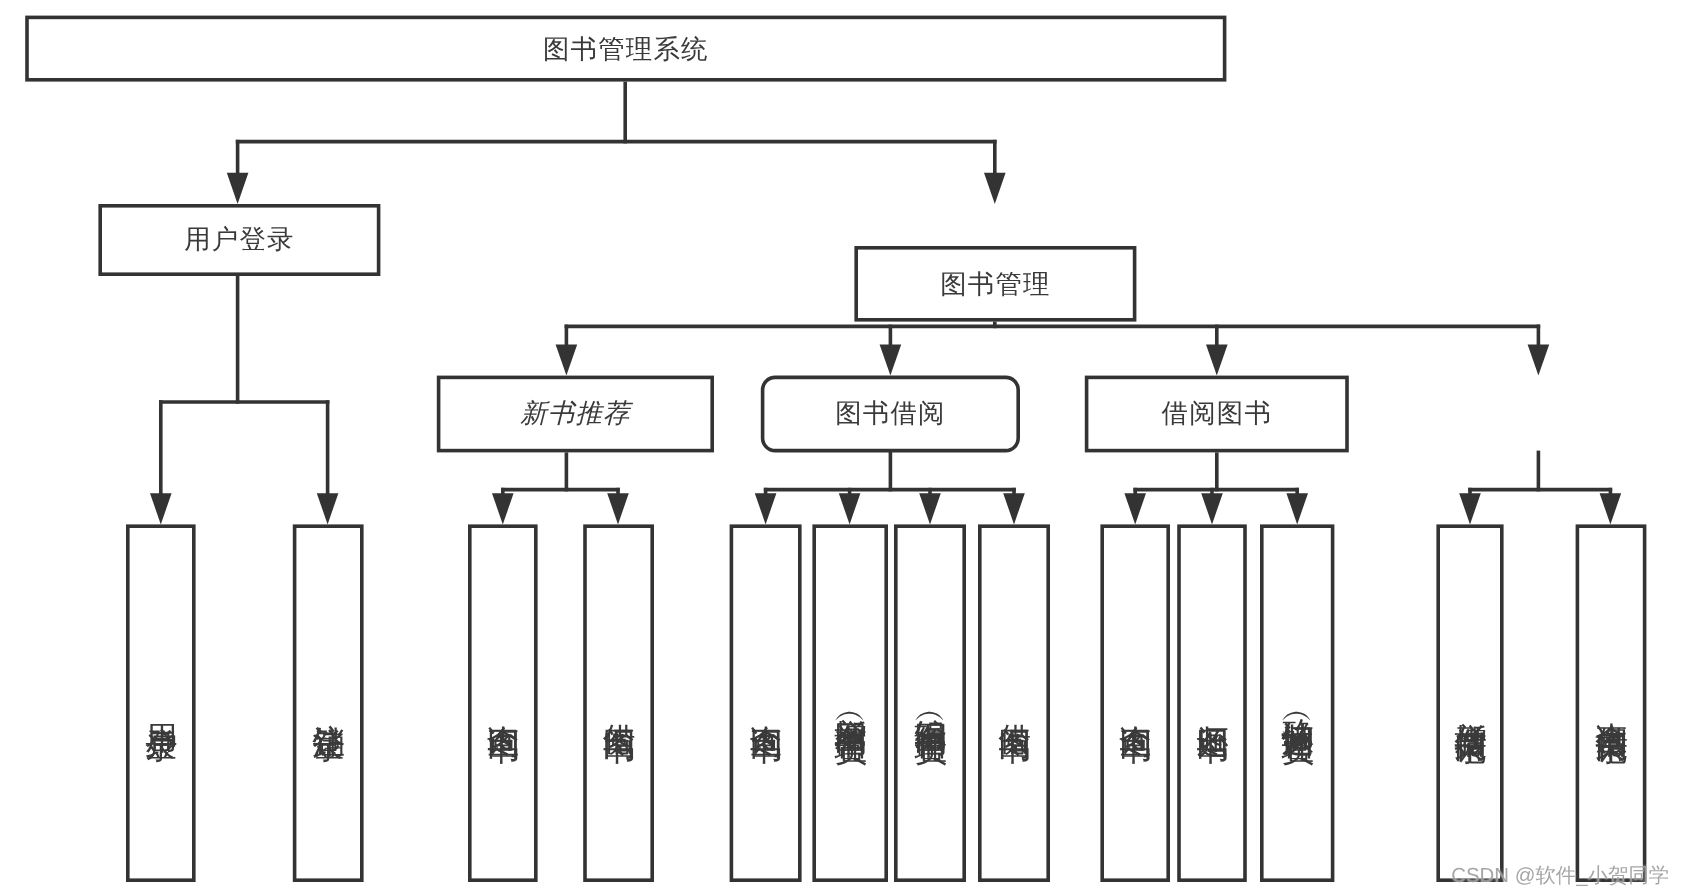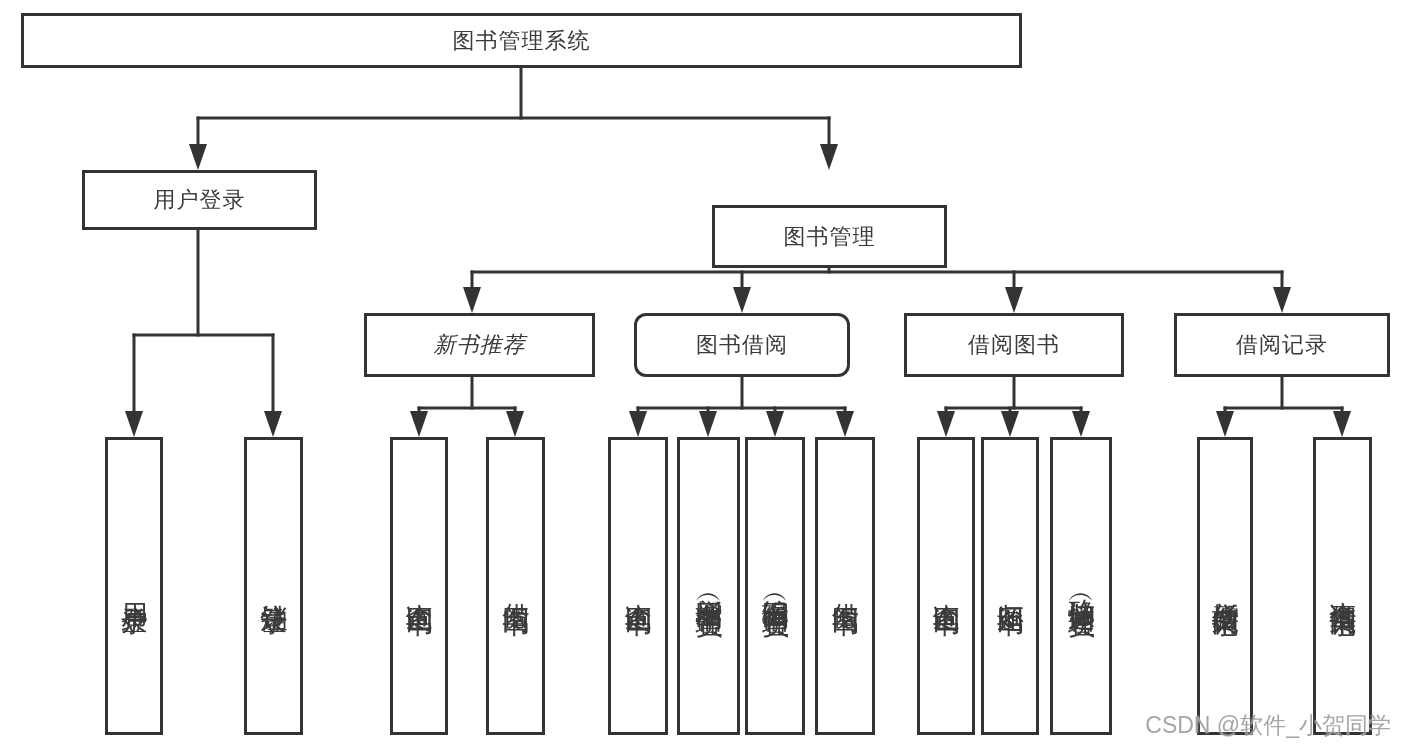--- a/index.html
+++ b/index.html
@@ -37,21 +37,21 @@
     writing-mode: vertical-rl;
     text-orientation: mixed;
     font-size: 27px;
     letter-spacing: 2px;
     line-height: 1;
   }
   .watermark {
     position: absolute;
     right: 14px;
     bottom: 6px;
-    font-size: 23px;
+    font-size: 17px;
     color: #9e9e9e;
     opacity: 0.92;
     text-shadow: 0 0 2px #ffffff;
     z-index: 5;
     white-space: nowrap;
   }
 </style>
 </head>
 <body>
 
@@ -143,23 +143,20 @@
 
   <div class="box" style="left:364px; top:313px; width:231px; height:64px;font-style:italic;">
     <span class="hlabel">新书推荐</span>
   </div>
   <div class="box" style="left:634px; top:313px; width:216px; height:64px;border-radius:12px;">
     <span class="hlabel">图书借阅</span>
   </div>
   <div class="box" style="left:904px; top:313px; width:220px; height:64px;">
     <span class="hlabel">借阅图书</span>
   </div>
-  <div class="box" style="left:1174px; top:313px; width:216px; height:64px;">
-    <span class="hlabel">借阅记录</span>
-  </div>
 
   <div class="box leaf" style="left:105px; top:437px; width:58px; height:298px;">
     <span class="vlabel">用户登录</span>
   </div>
   <div class="box leaf" style="left:244px; top:437px; width:59px; height:298px;">
     <span class="vlabel">注销登录</span>
   </div>
 
   <div class="box leaf" style="left:390px; top:437px; width:58px; height:298px;">
     <span class="vlabel">查询图书</span>

